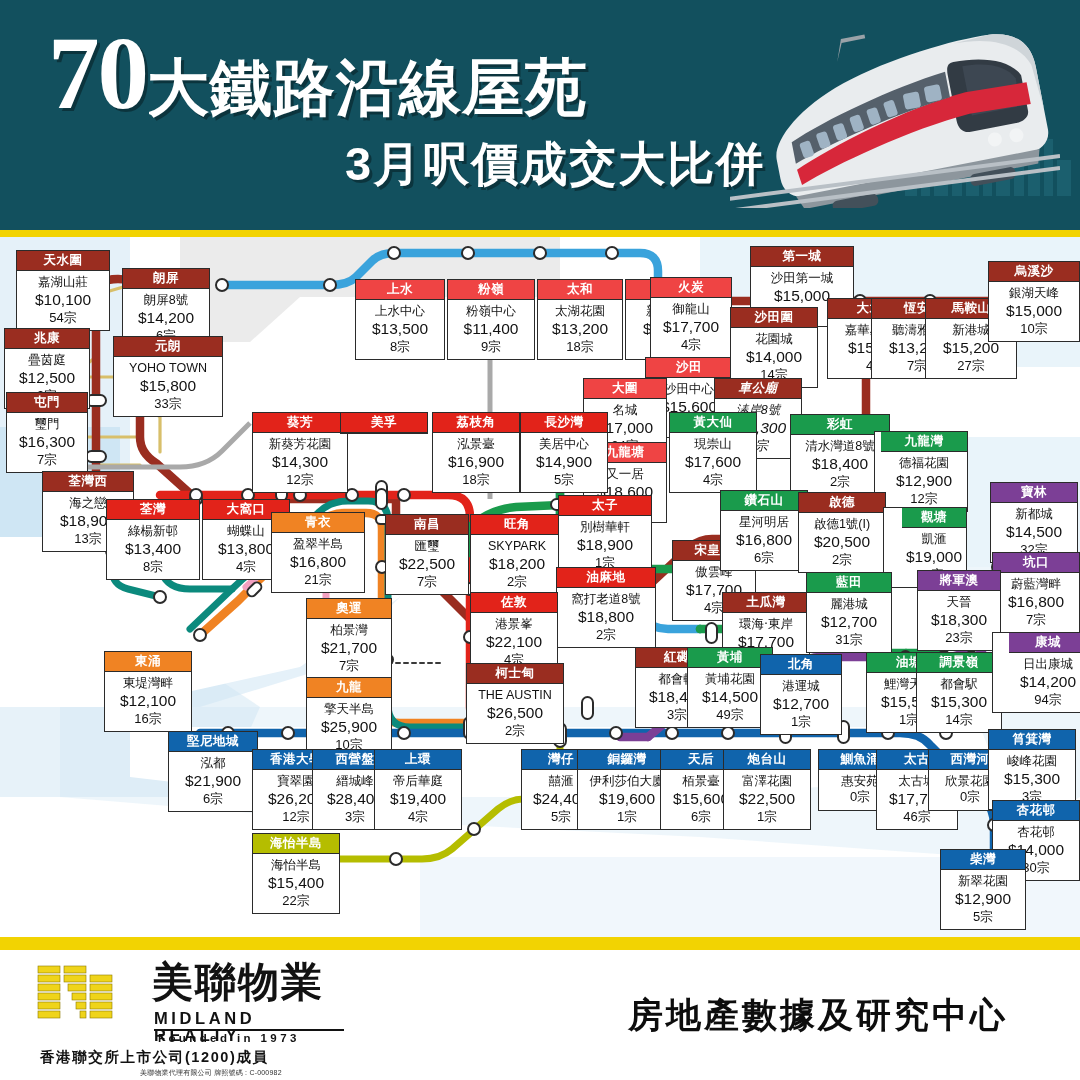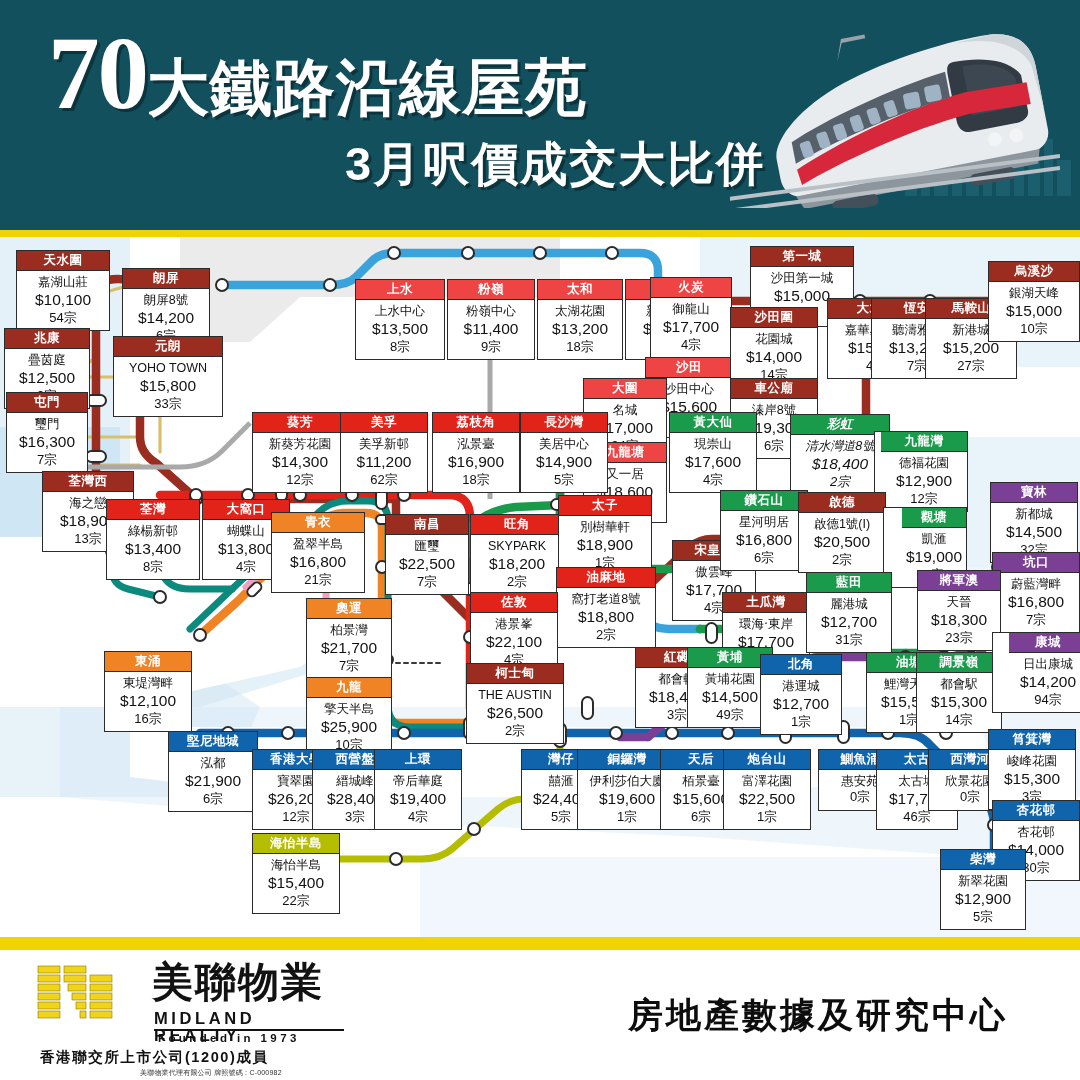--- a/index.html
+++ b/index.html
@@ -508,21 +508,21 @@
           </div>
         </div>
         <div class="card" style="left: 730px; top: 70px; width: 88px;">
           <div class="hd c-tml">沙田圍</div>
           <div class="bd">
             <div class="est">花園城</div>
             <div class="pr">$14,000</div>
             <div class="ct">14宗</div>
           </div>
         </div>
-        <div class="card" style="left: 730px; top: 141px; width: 88px;">
+        <div class="card" style="left: 714px; top: 141px; width: 88px; font-style: italic;">
           <div class="hd c-tml">車公廟</div>
           <div class="bd">
             <div class="est">溱岸8號</div>
             <div class="pr">$19,300</div>
             <div class="ct">6宗</div>
           </div>
         </div>
         <div class="card" style="left: 827px; top: 61px; width: 98px;">
           <div class="hd c-tml">大水坑</div>
           <div class="bd">
@@ -572,21 +572,21 @@
           </div>
         </div>
         <div class="card" style="left: 669px; top: 175px; width: 88px;">
           <div class="hd c-ktl">黃大仙</div>
           <div class="bd">
             <div class="est">現崇山</div>
             <div class="pr">$17,600</div>
             <div class="ct">4宗</div>
           </div>
         </div>
-        <div class="card" style="left: 790px; top: 177px; width: 100px; font-style: italic;">
+        <div class="card" style="left: 790px; top: 177px; width: 100px;">
           <div class="hd c-ktl">彩虹</div>
           <div class="bd">
             <div class="est">清水灣道8號</div>
             <div class="pr">$18,400</div>
             <div class="ct">2宗</div>
           </div>
         </div>
         <div class="card" style="left: 874px; top: 194px; width: 94px; padding-left: 6px;">
           <div class="hd c-ktl">九龍灣</div>
           <div class="bd">
@@ -598,25 +598,20 @@
         <div class="card" style="left: 252px; top: 175px; width: 96px;">
           <div class="hd c-twl">葵芳</div>
           <div class="bd">
             <div class="est">新葵芳花園</div>
             <div class="pr">$14,300</div>
             <div class="ct">12宗</div>
           </div>
         </div>
         <div class="card" style="left: 340px; top: 175px; width: 88px;">
           <div class="hd c-twl">美孚</div>
-          <div class="bd">
-            <div class="est">美孚新邨</div>
-            <div class="pr">$11,200</div>
-            <div class="ct">62宗</div>
-          </div>
         </div>
         <div class="card" style="left: 432px; top: 175px; width: 88px;">
           <div class="hd c-twl">荔枝角</div>
           <div class="bd">
             <div class="est">泓景臺</div>
             <div class="pr">$16,900</div>
             <div class="ct">18宗</div>
           </div>
         </div>
         <div class="card" style="left: 520px; top: 175px; width: 88px;">

